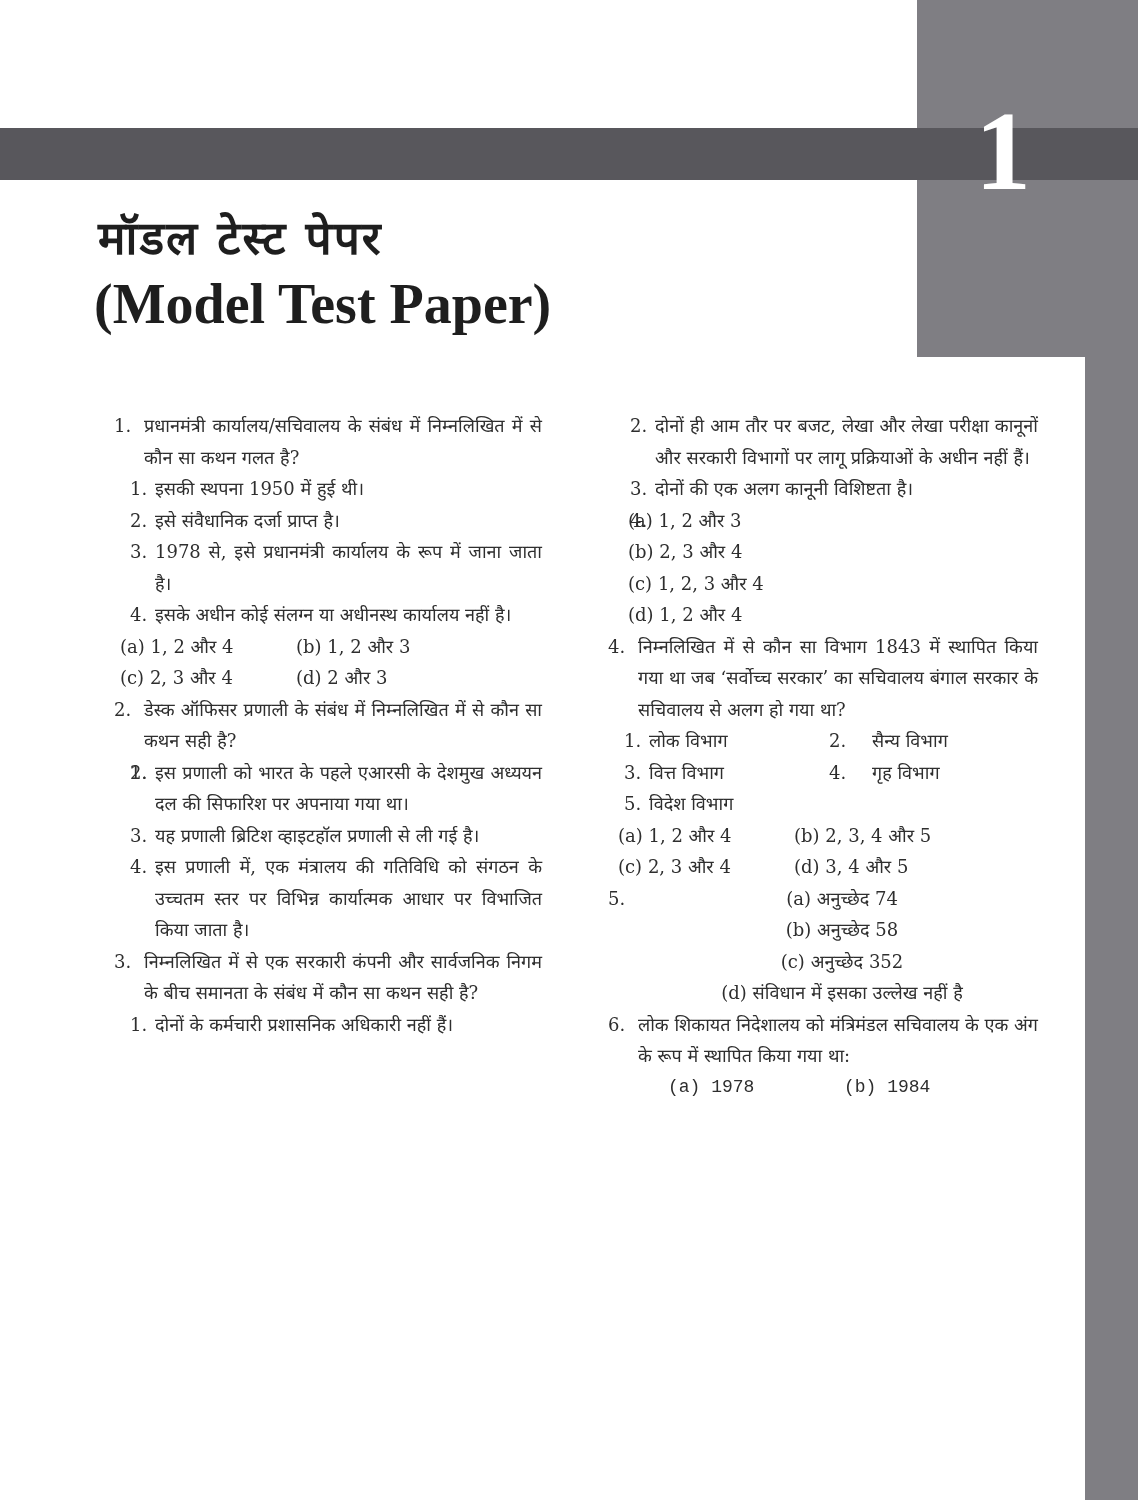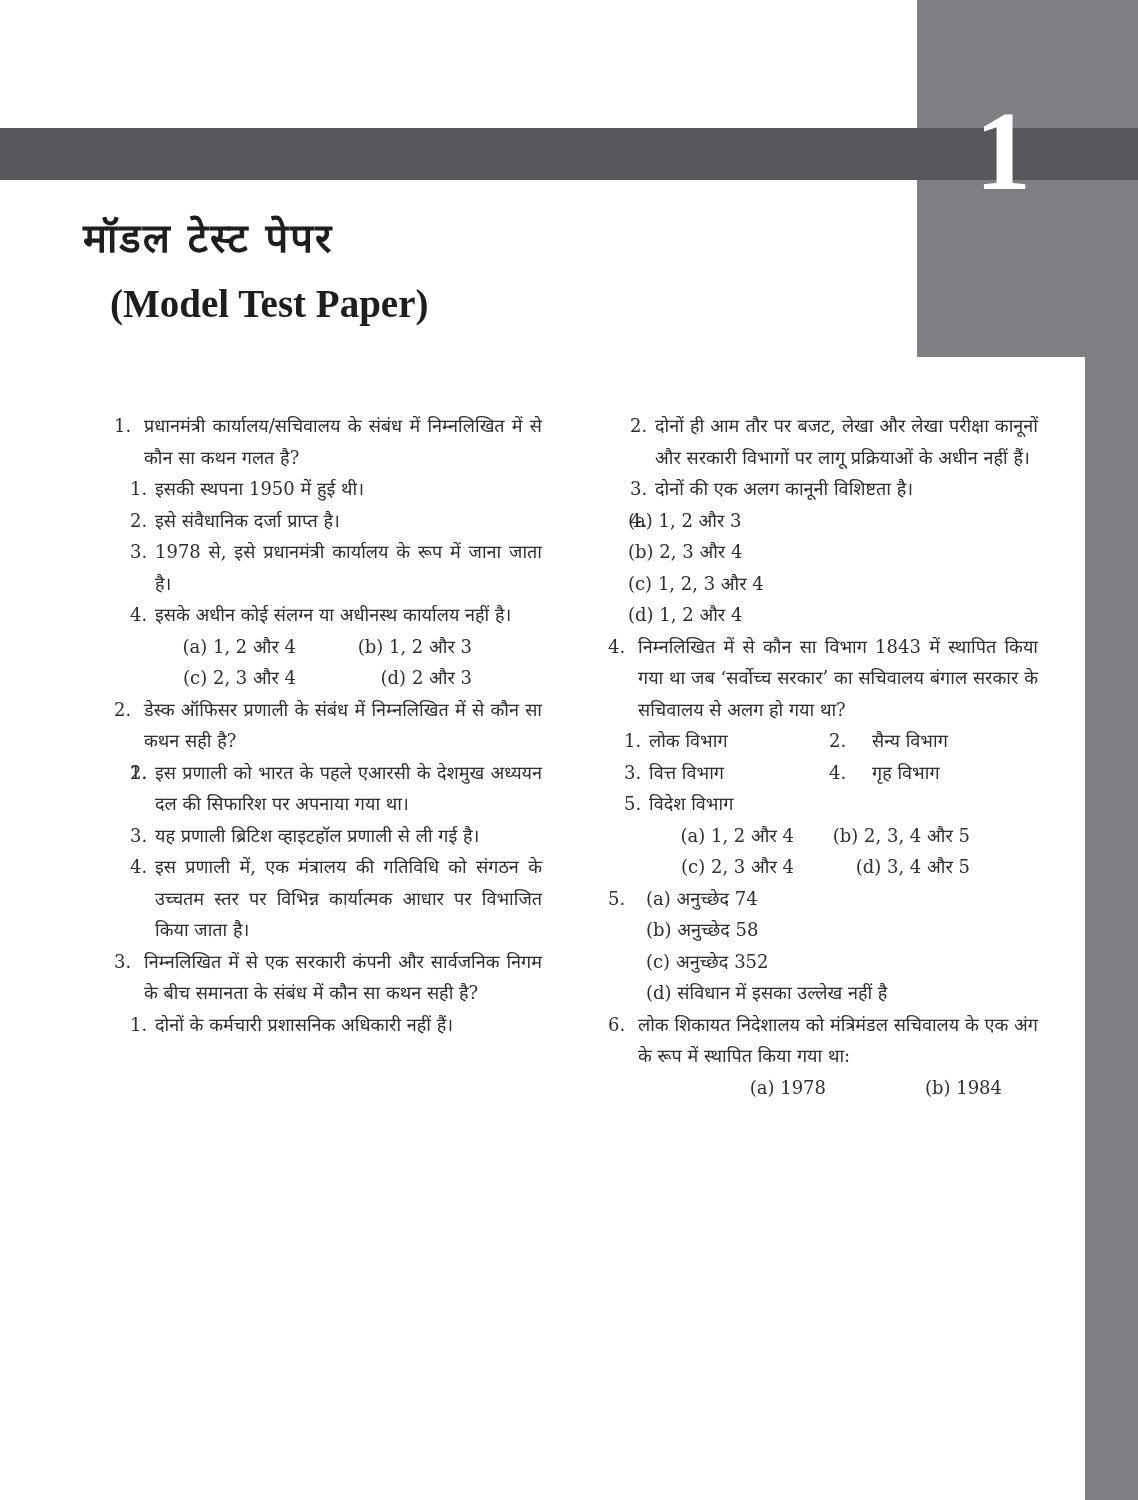--- a/index.html
+++ b/index.html
@@ -4,37 +4,37 @@
 <style>
   html, body { margin:0; padding:0; }
   body { width:1138px; height:1500px; position:relative; background:#ffffff; overflow:hidden;
          font-family:"DejaVu Serif","Liberation Serif",serif; color:#2a2a2a; }
   .gray-block { position:absolute; left:917px; top:0; width:221px; height:357px; background:#7f7e83; }
   .gray-strip { position:absolute; left:1085px; top:357px; width:53px; height:1143px; background:#7f7e83; }
   .dark-band { position:absolute; left:0; top:128px; width:1138px; height:52px; background:#58575c; }
   .chapter-num { position:absolute; left:968px; top:96px; width:70px; text-align:center;
                  font-family:"Liberation Serif","DejaVu Serif",serif; font-weight:bold; font-size:112px;
                  line-height:110px; color:#ffffff; }
-  .title-hi { position:absolute; left:83px; top:208px; font-family:"DejaVu Sans","Liberation Sans",sans-serif;
-              font-size:40px; font-weight:bold; color:#1e1e1e; letter-spacing:2px; line-height:60px; }
-  .title-en { position:absolute; left:110px; top:276px; font-family:"Liberation Serif","DejaVu Serif",serif;
-              font-size:39px; font-weight:bold; color:#1e1e1e; line-height:56px; }
+  .title-hi { position:absolute; left:98px; top:208px; font-family:"DejaVu Sans","Liberation Sans",sans-serif;
+              font-size:46px; font-weight:bold; color:#1e1e1e; letter-spacing:2px; line-height:60px; }
+  .title-en { position:absolute; left:94px; top:276px; font-family:"Liberation Serif","DejaVu Serif",serif;
+              font-size:56px; font-weight:bold; color:#1e1e1e; line-height:56px; }
 
   .col { position:absolute; top:410px; font-size:18px; line-height:31.5px; color:#2e2e2e; }
   .col.left { left:114px; width:428px; }
   .col.right { left:608px; width:430px; }
 
   .q { position:relative; padding-left:30px; text-align:justify; }
   .q .qn { position:absolute; left:0; top:0; }
   .stmts { margin-left:16px; }
   .st { position:relative; padding-left:25px; text-align:justify; }
   .st .sn { position:absolute; left:0; top:0; }
   .opts { margin-left:6px; }
   .opt-row { display:flex; }
-  .opt-row .o { width:176px; white-space:nowrap;text-align:right; }
+  .opt-row .o { width:176px; white-space:nowrap; }
   .opt-single .o { white-space:nowrap; }
   .grid2 { display:flex; flex-wrap:wrap; margin-left:16px; }
   .grid2 .st { width:205px; box-sizing:border-box; }
 </style>
 </head>
 <body>
 
 <div class="gray-block"></div>
 <div class="gray-strip"></div>
 <div class="dark-band"></div>
@@ -117,30 +117,30 @@
     </div>
     <div class="opt-row">
       <span class="o"><span>(c)</span> <span>2, 3 और 4</span></span>
       <span class="o"><span>(d)</span> <span>3, 4 और 5</span></span>
     </div>
   </div>
 
   <div class="q">
     <span class="qn">5.</span>
   </div>
-  <div class="opts opt-single" style="margin-left:38px;">
+  <div class="opts opt-single" style="margin-left:38px;text-align:center;">
     <div><span class="o"><span>(a)</span> <span>अनुच्छेद 74</span></span></div>
     <div><span class="o"><span>(b)</span> <span>अनुच्छेद 58</span></span></div>
     <div><span class="o"><span>(c)</span> <span>अनुच्छेद 352</span></span></div>
     <div><span class="o"><span>(d)</span> <span>संविधान में इसका उल्लेख नहीं है</span></span></div>
   </div>
 
   <div class="q">
     <span class="qn">6.</span>
     <span>लोक शिकायत निदेशालय को मंत्रिमंडल सचिवालय के एक अंग के रूप में स्थापित किया गया था:</span>
   </div>
-  <div class="opts" style="margin-left:42px;">
+  <div class="opts" style="margin-left:60px;font-family:Liberation Mono, monospace;">
     <div class="opt-row">
       <span class="o"><span>(a)</span> <span>1978</span></span>
       <span class="o"><span>(b)</span> <span>1984</span></span>
     </div>
   </div>
 </div>
 
 </body></html>

